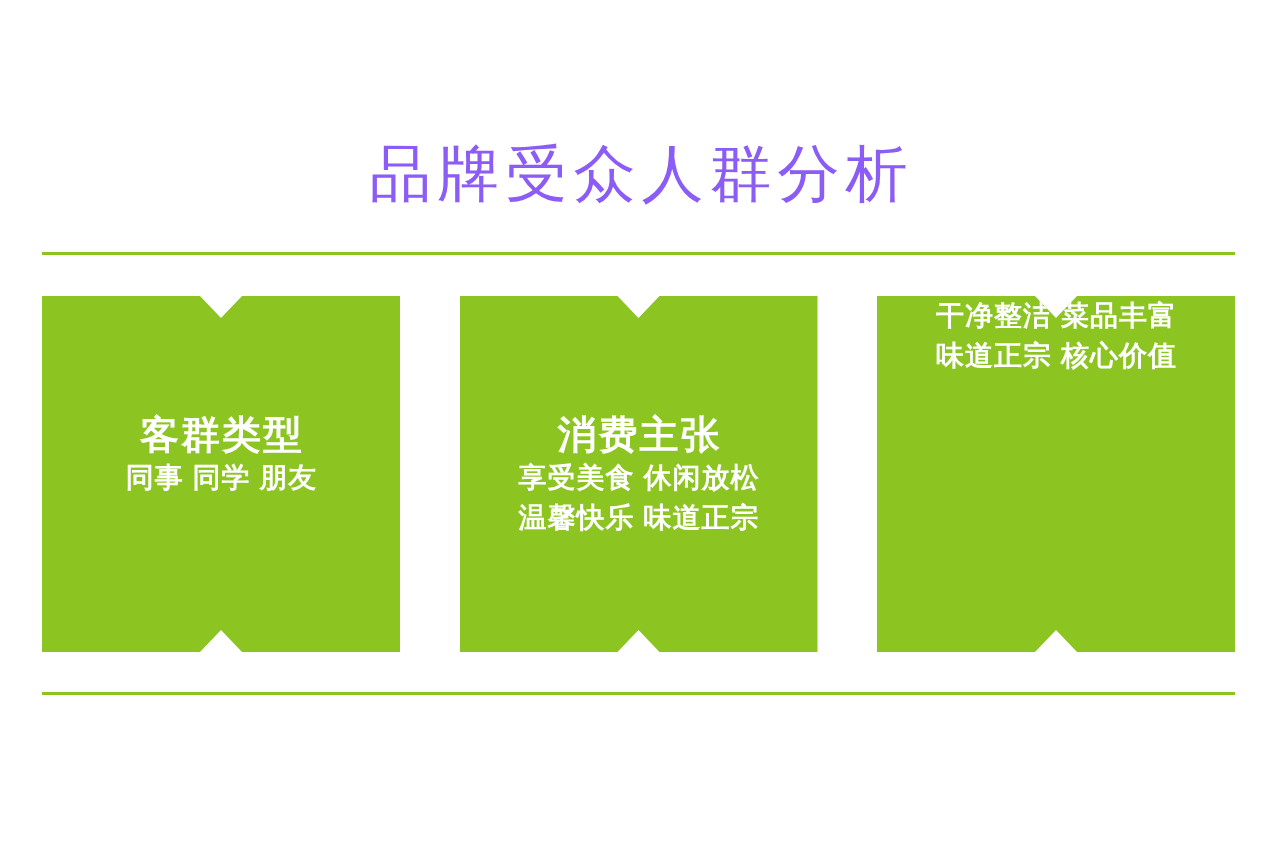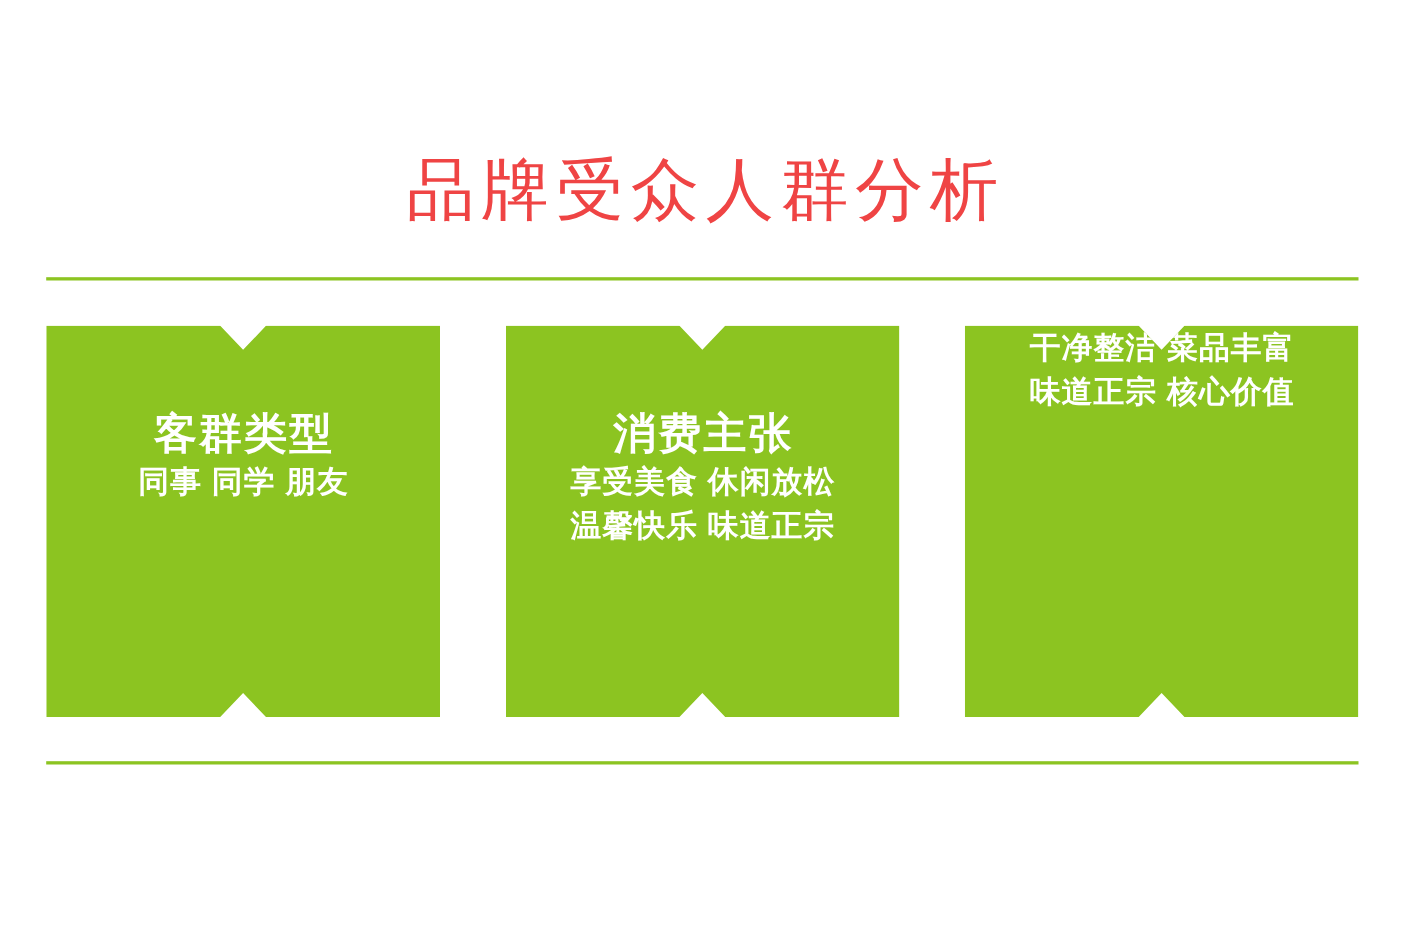--- a/index.html
+++ b/index.html
@@ -27,21 +27,21 @@
   .page-title {
     position: absolute;
     left: 0;
     top: 138px;
     width: 1277px;
     text-align: center;
     font-family: "Liberation Serif", "DejaVu Serif", serif;
     font-size: 62px;
     line-height: 72px;
     font-weight: 400;
-    color: #ef4444;
+    color: #8b5cf6;
     letter-spacing: 6px;
     text-indent: 6px;
     white-space: nowrap;
   }
 
   
   .rule {
     position: absolute;
     left: 42px;
     width: 1193px;
@@ -80,21 +80,21 @@
       44.13% 100%,
       0% 100%
     );
     display: flex;
     flex-direction: column;
     align-items: center;
     box-sizing: border-box;
   }
 
   .card-heading {
-    margin-top: 76px;
+    margin-top: 116px;
     font-size: 39px;
     line-height: 46px;
     font-weight: 700;
     color: #ffffff;
     letter-spacing: 2px;
     text-indent: 2px;
     white-space: nowrap;
     text-align: center;
   }
 

